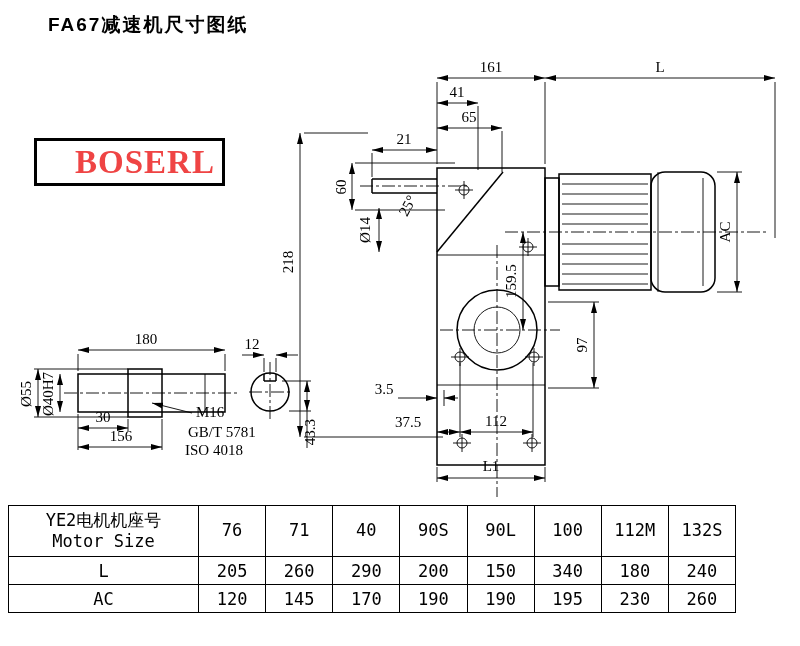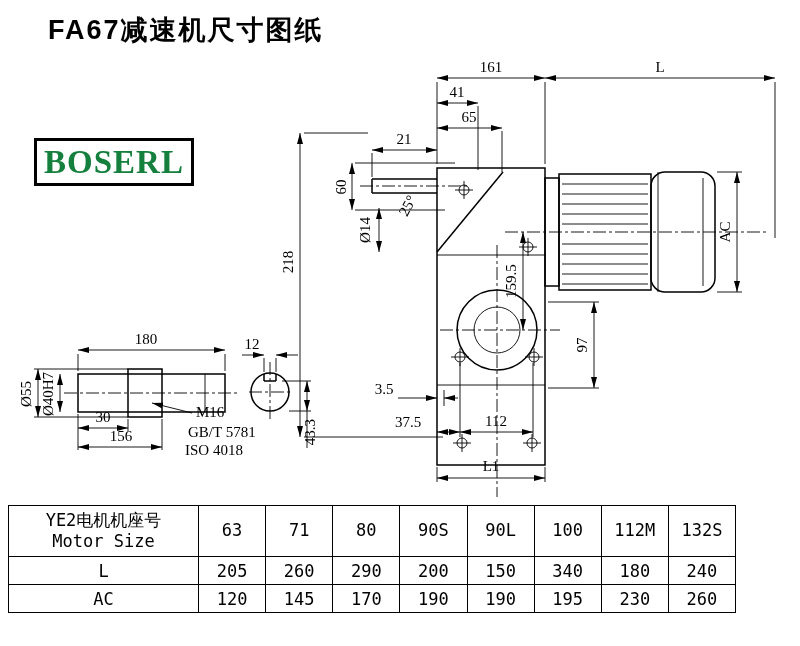--- a/index.html
+++ b/index.html
@@ -1,21 +1,21 @@
 <!DOCTYPE html>
 <html><head>
 <meta charset="utf-8">
 <style>
   html,body{margin:0;padding:0;background:#fff;}
   .page{position:relative;width:800px;height:646px;background:#fff;overflow:hidden;
         font-family:"Liberation Sans",sans-serif;color:#000;}
-  .title{position:absolute;left:48px;top:12px;font-size:27px;font-weight:bold;letter-spacing:2px;}
+  .title{position:absolute;left:48px;top:12px;font-size:19px;font-weight:bold;letter-spacing:2px;}
   .logo{position:absolute;left:34px;top:138px;width:154px;height:42px;border:3px solid #000;
         display:flex;align-items:center;justify-content:center;
-        font-family:"Liberation Serif",serif;font-weight:bold;font-size:33px;color:#15803d;letter-spacing:1px;}
+        font-family:"Liberation Serif",serif;font-weight:bold;font-size:33px;color:#ef4444;letter-spacing:1px;padding-left:31px;}
   svg.draw{position:absolute;left:0;top:0;}
   svg text{font-family:"Liberation Serif",serif;font-size:15px;fill:#000;}
   .o{fill:none;stroke:#000;stroke-width:1.5;}
   .t{fill:none;stroke:#000;stroke-width:0.9;}
   .d{fill:none;stroke:#000;stroke-width:0.9;}
   .cl{fill:none;stroke:#000;stroke-width:0.9;stroke-dasharray:13 3 3 3;}
   .tablewrap{position:absolute;left:8px;top:505px;width:728px;}
   table{border-collapse:collapse;width:100%;table-layout:fixed;
         font-family:"DejaVu Sans Mono",monospace;font-size:17px;text-align:center;}
   td{border:1.5px solid #000;padding:0;height:27px;}
@@ -234,23 +234,23 @@
           <col>
           <col>
           <col>
         </colgroup>
       <tbody>
           <tr class="hdr">
         <td>
           <div>YE2电机机座号</div>
           <div>Motor Size</div>
         </td>
-        <td>63</td>
+        <td>76</td>
         <td>71</td>
-        <td>80</td>
+        <td>40</td>
         <td>90S</td>
         <td>90L</td>
         <td>100</td>
         <td>112M</td>
         <td>132S</td>
       </tr>
       <tr>
         <td>L</td>
         <td>205</td>
         <td>260</td>

